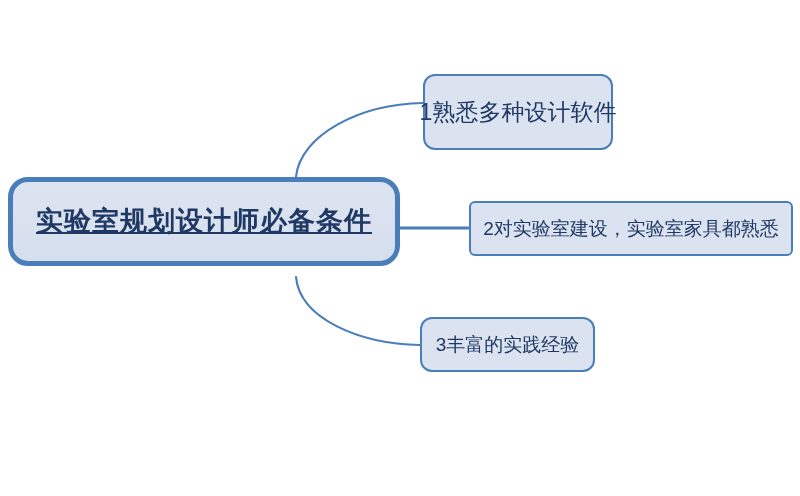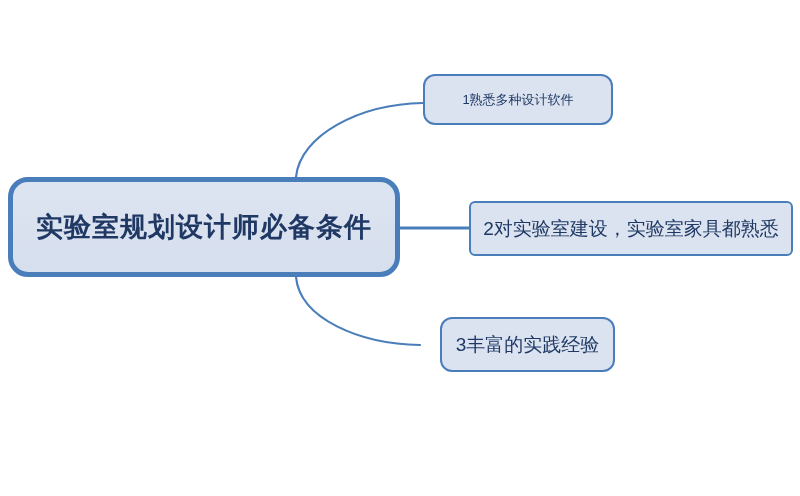--- a/index.html
+++ b/index.html
@@ -32,50 +32,50 @@
     background: #dbe3f0;
     border: 2px solid #4a7ebb;
     border-radius: 12px;
     color: #1f3864;
     white-space: nowrap;
   }
   #central-node {
     left: 8px;
     top: 177px;
     width: 392px;
-    height: 100px;
+    height: 89px;
     border-width: 5px;
     border-radius: 20px;
     font-size: 27px;
     font-weight: bold;
     letter-spacing: 1px;
     background: linear-gradient(180deg, #dde4f1 0%, #d6dfee 100%);
+    text-decoration: underline;
   }
   #branch-node-1 {
     left: 423px;
     top: 74px;
     width: 190px;
-    height: 51px;
-    font-size: 13px;
+    height: 76px;
+    font-size: 23px;
   }
   #branch-node-2 {
     left: 469px;
     top: 201px;
     width: 324px;
     height: 55px;
     font-size: 19px;
     border-radius: 6px;
   }
   #branch-node-3 {
     left: 420px;
     top: 317px;
     width: 175px;
     height: 55px;
     font-size: 19px;
-    margin-left: 20px;
   }
   .node-label {
     line-height: 1;
   }
 </style>
 </head>
 <body>
 
 <div id="canvas">
 

